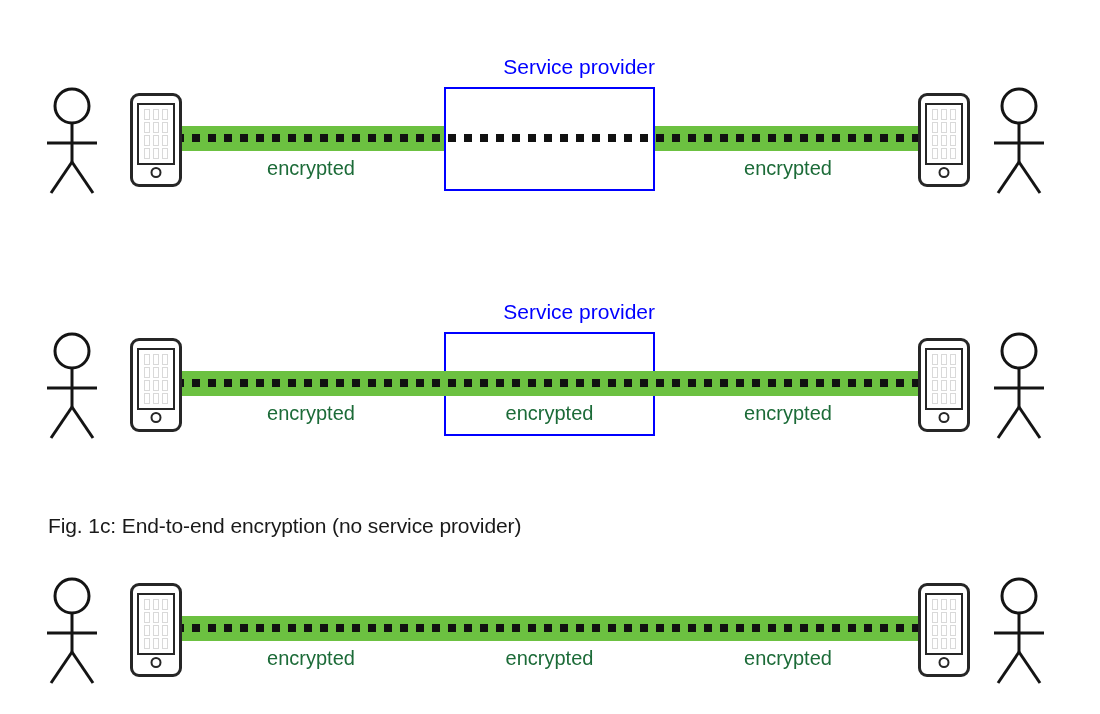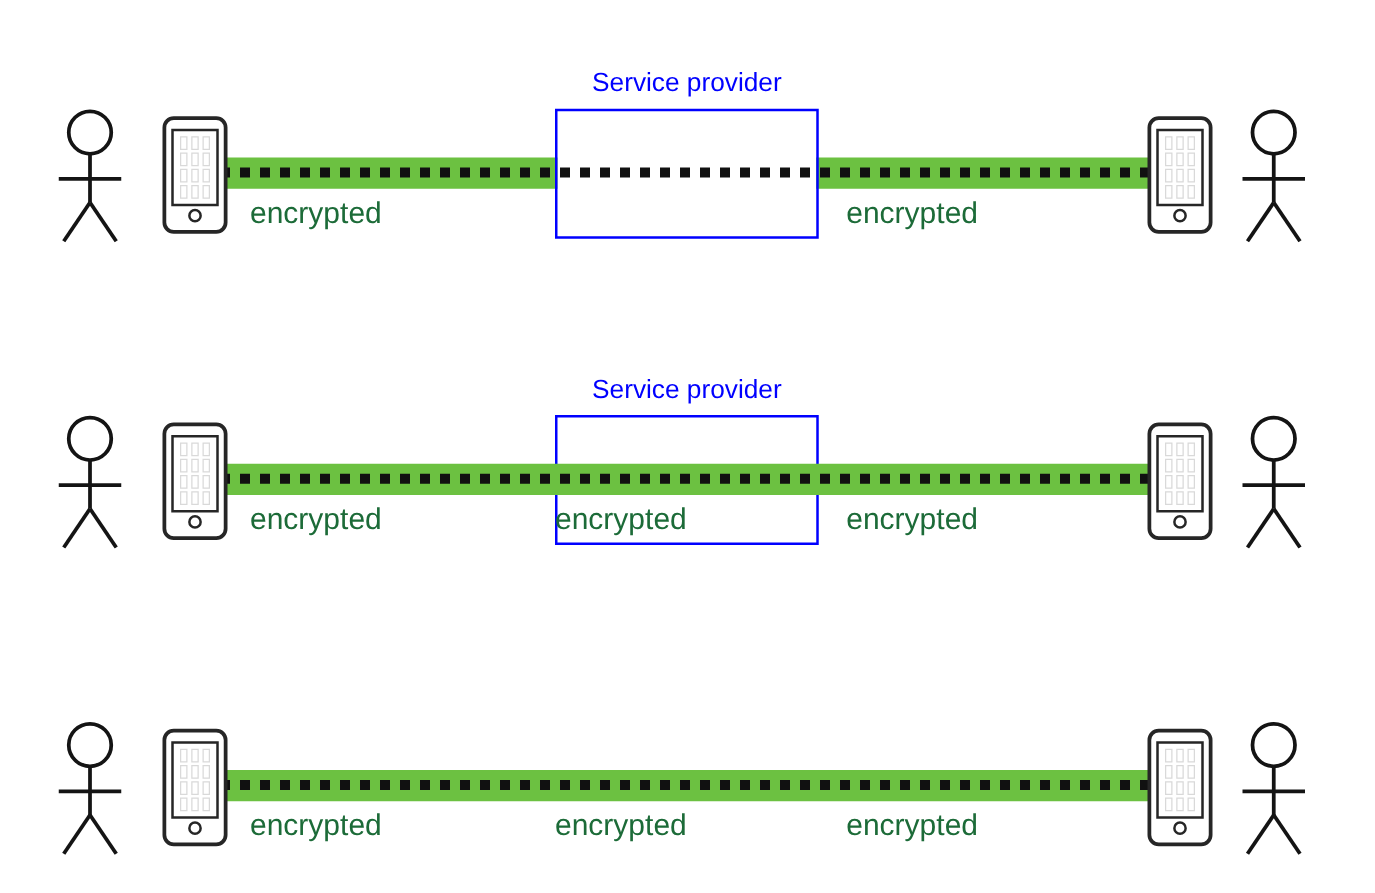--- a/index.html
+++ b/index.html
@@ -104,30 +104,30 @@
     background: transparent;
   }
   .sp-box.behind { z-index: 1; background: #ffffff; }
   .sp-box.front  { z-index: 3; background: transparent; }
 
   .sp-label {
     position: absolute;
     font-size: 21px;
     color: #0000ff;
     white-space: nowrap;
+    text-align: right;
+    z-index: 5;
+  }
+
+  
+  .seg-label {
+    position: absolute;
+    font-size: 20px;
+    white-space: nowrap;
     text-align: center;
-    z-index: 5;
-  }
-
-  
-  .seg-label {
-    position: absolute;
-    font-size: 24px;
-    white-space: nowrap;
-    text-align: left;
     z-index: 5;
   }
   .seg-label.enc { color: #1c6b38; }
   .seg-label.unenc { color: #fa1e1e; }
 </style>
 </head>
 <body>
 
 <div class="figure" id="fig1a" style="top:0;height:250px;">
 
@@ -268,20 +268,21 @@
       <line x1="31" y1="37" x2="31" y2="76" stroke="#141414" stroke-width="3"></line>
       <line x1="6" y1="57" x2="56" y2="57" stroke="#141414" stroke-width="3"></line>
       <line x1="31" y1="76" x2="10" y2="107" stroke="#141414" stroke-width="3"></line>
       <line x1="31" y1="76" x2="52" y2="107" stroke="#141414" stroke-width="3"></line>
     </svg>
   </div>
 </div>
 
 <div class="figure" id="fig1c" style="top:490px;height:224px;">
 
+  <div class="fig-title" style="top:24px;">Fig. 1c: End-to-end encryption (no service provider)</div>
 
   <div class="actor" style="left:44px; top:86px;">
     <svg viewBox="0 0 62 108" width="62" height="108" aria-hidden="true">
       <circle cx="28" cy="20" r="17" fill="none" stroke="#141414" stroke-width="3"></circle>
       <line x1="28" y1="37" x2="28" y2="76" stroke="#141414" stroke-width="3"></line>
       <line x1="3" y1="57" x2="53" y2="57" stroke="#141414" stroke-width="3"></line>
       <line x1="28" y1="76" x2="7" y2="107" stroke="#141414" stroke-width="3"></line>
       <line x1="28" y1="76" x2="49" y2="107" stroke="#141414" stroke-width="3"></line>
     </svg>
   </div>

